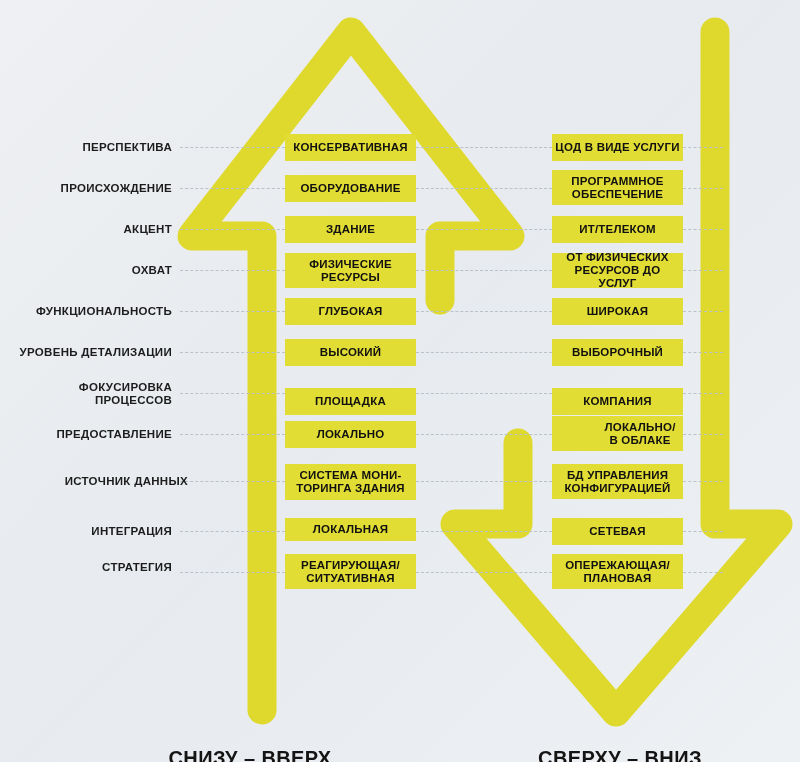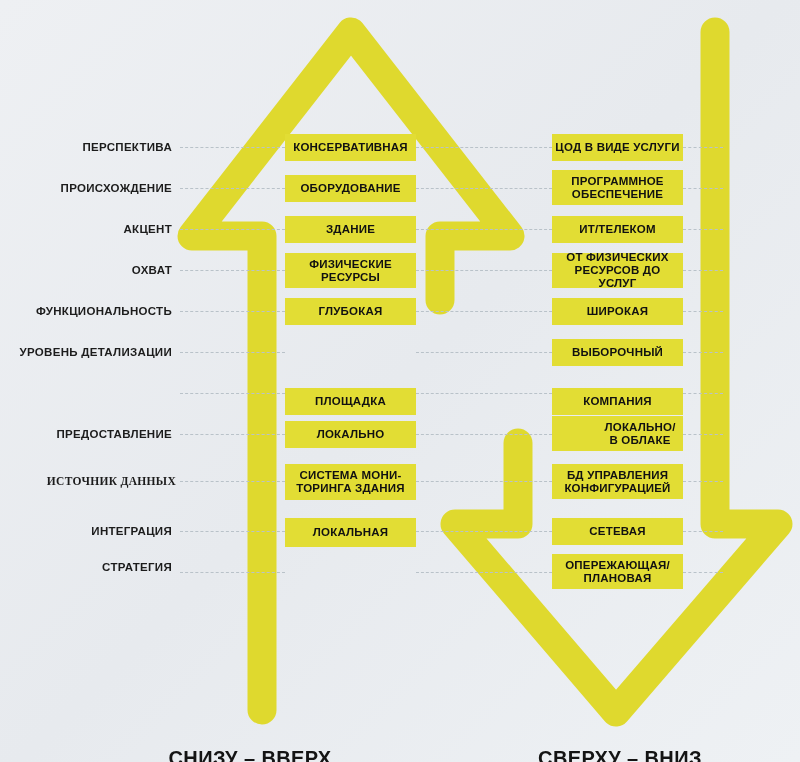--- a/index.html
+++ b/index.html
@@ -147,40 +147,45 @@
   <div class="cell right" style="top:253px;height:35px;">ОТ ФИЗИЧЕСКИХ
 РЕСУРСОВ ДО УСЛУГ</div>
   <div class="cell left" style="top:253px;height:35px;">ФИЗИЧЕСКИЕ
 РЕСУРСЫ</div>
 
   <div class="rowlabel" style="left:0px;top:305px;width:172px;">ФУНКЦИОНАЛЬНОСТЬ</div>
   <div class="cell left" style="top:298px;height:27px;">ГЛУБОКАЯ</div>
   <div class="cell right" style="top:298px;height:27px;">ШИРОКАЯ</div>
 
   <div class="rowlabel" style="left:0px;top:346px;width:172px;">УРОВЕНЬ ДЕТАЛИЗАЦИИ</div>
+  <div class="cell left" style="top:339px;height:27px;">ВЫСОКИЙ</div>
   <div class="cell right" style="top:339px;height:27px;">ВЫБОРОЧНЫЙ</div>
 
+  <div class="rowlabel" style="left:0px;top:381px;width:172px;">ФОКУСИРОВКА
+ПРОЦЕССОВ</div>
   <div class="cell left" style="top:388px;height:27px;">ПЛОЩАДКА</div>
   <div class="cell right" style="top:388px;height:27px;">КОМПАНИЯ</div>
 
   <div class="rowlabel" style="left:0px;top:428px;width:172px;">ПРЕДОСТАВЛЕНИЕ</div>
   <div class="cell left" style="top:421px;height:27px;">ЛОКАЛЬНО</div>
   <div class="cell right" style="top:416px;height:35px;padding-left:48px;">ЛОКАЛЬНО/
 В ОБЛАКЕ</div>
 
-  <div class="rowlabel" style="left:4px;top:475px;width:172px;font-family:Liberation Serif, serif;">ИСТОЧНИК ДАННЫХ</div>
+  <div class="rowlabel" style="left:16px;top:475px;width:172px;">ИСТОЧНИК ДАННЫХ</div>
   <div class="cell left" style="top:464px;height:36px;">СИСТЕМА МОНИ-
 ТОРИНГА ЗДАНИЯ</div>
   <div class="cell right" style="top:464px;height:35px;">БД УПРАВЛЕНИЯ
 КОНФИГУРАЦИЕЙ</div>
 
   <div class="rowlabel" style="left:0px;top:525px;width:172px;">ИНТЕГРАЦИЯ</div>
-  <div class="cell left" style="top:518px;height:29px;">ЛОКАЛЬНАЯ</div>
+  <div class="cell left" style="top:518px;height:23px;">ЛОКАЛЬНАЯ</div>
   <div class="cell right" style="top:518px;height:27px;">СЕТЕВАЯ</div>
 
   <div class="rowlabel" style="left:0px;top:561px;width:172px;">СТРАТЕГИЯ</div>
+  <div class="cell left" style="top:554px;height:35px;">РЕАГИРУЮЩАЯ/
+СИТУАТИВНАЯ</div>
   <div class="cell right" style="top:554px;height:35px;">ОПЕРЕЖАЮЩАЯ/
 ПЛАНОВАЯ</div>
 
   <div class="caption" id="cap-left">СНИЗУ – ВВЕРХ</div>
   <div class="caption" id="cap-right">СВЕРХУ – ВНИЗ</div>
 
 </div>
 
 </body></html>

